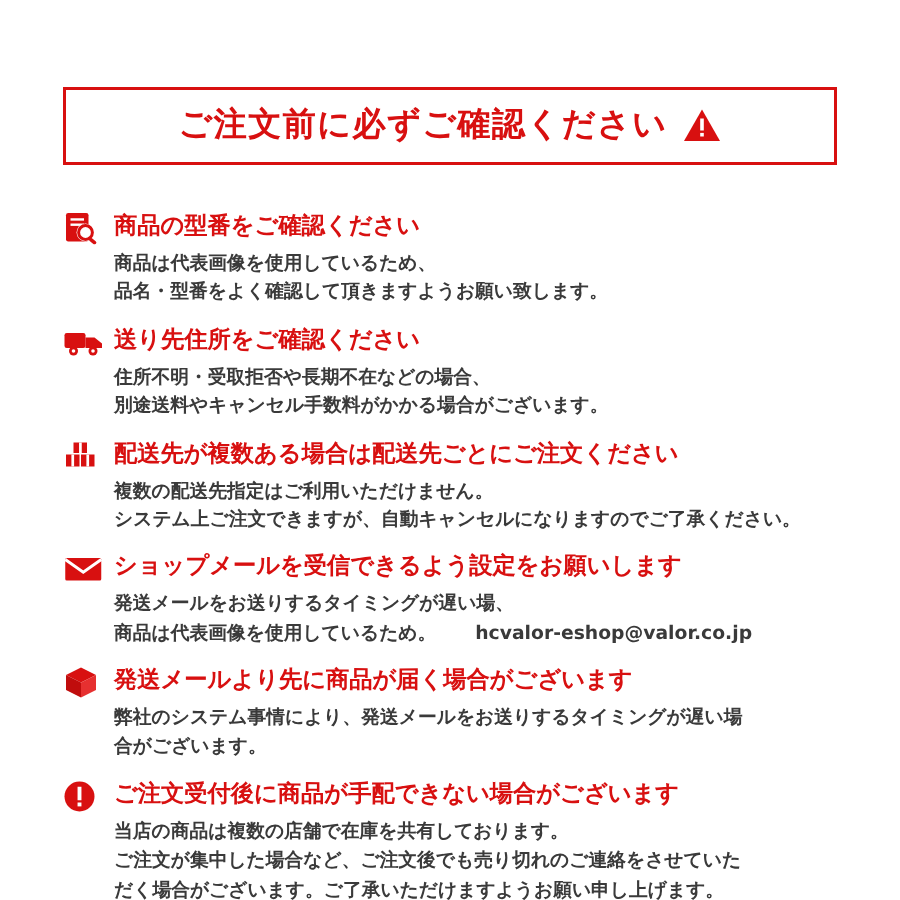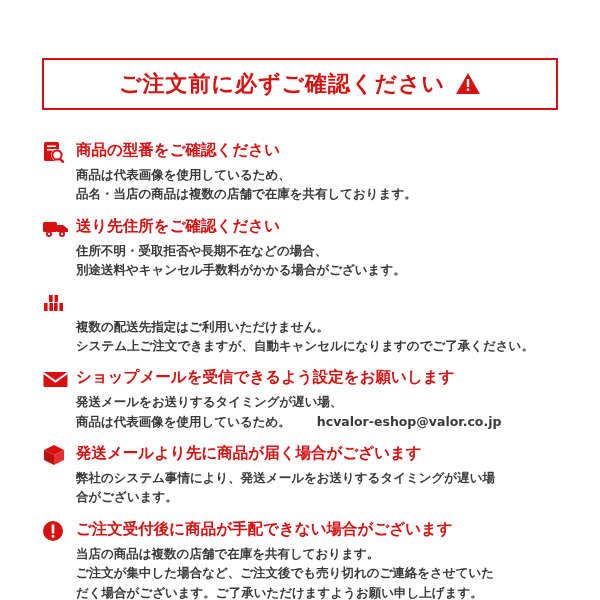--- a/index.html
+++ b/index.html
@@ -114,21 +114,21 @@
           <rect x="5" y="8" width="9" height="1.6" fill="#ffffff"></rect>
           <circle cx="15" cy="14" r="6" fill="#ffffff"></circle>
           <circle cx="15" cy="14" r="4.6" fill="none" stroke="#d81010" stroke-width="2"></circle>
           <rect x="18.4" y="17" width="5.6" height="2.4" rx="1.2" transform="rotate(40 18.4 17)" fill="#d81010"></rect>
         </svg>
       </span>
       <span class="sec-title">商品の型番をご確認ください</span>
     </div>
     <div class="sec-body">
       <div class="line">商品は代表画像を使用しているため、</div>
-      <div class="line">品名・当店の商品は複数の店舗で在庫を共有しております。</div>
+      <div class="line">品名・型番をよく確認して頂きますようお願い致します。</div>
     </div>
   </div>
 
   <div class="section">
     <div class="sec-head">
       <span class="sec-icon">
         <svg width="28" height="20" viewBox="0 0 28 20" aria-hidden="true">
           <rect x="1" y="4" width="14" height="10" rx="1.5" fill="#d81010"></rect>
           <path d="M15 7 h6 l5 4 v3 h-11 z" fill="#d81010"></path>
           <circle cx="7" cy="16" r="3" fill="#d81010"></circle>
@@ -150,20 +150,21 @@
       <span class="sec-icon">
         <svg width="28" height="20" viewBox="0 0 28 20" aria-hidden="true">
           <rect x="2" y="9" width="9" height="8" fill="#d81010"></rect>
           <rect x="12" y="9" width="9" height="8" fill="#d81010"></rect>
           <rect x="7" y="1" width="9" height="7" fill="#d81010"></rect>
           <rect x="5.6" y="9" width="1.8" height="8" fill="#ffffff"></rect>
           <rect x="15.6" y="9" width="1.8" height="8" fill="#ffffff"></rect>
           <rect x="10.7" y="1" width="1.8" height="7" fill="#ffffff"></rect>
         </svg>
       </span>
+      <span class="sec-title">配送先が複数ある場合は配送先ごとにご注文ください</span>
     </div>
     <div class="sec-body">
       <div class="line">複数の配送先指定はご利用いただけません。</div>
       <div class="line">システム上ご注文できますが、自動キャンセルになりますのでご了承ください。</div>
     </div>
   </div>
 
   <div class="section">
     <div class="sec-head">
       <span class="sec-icon">

